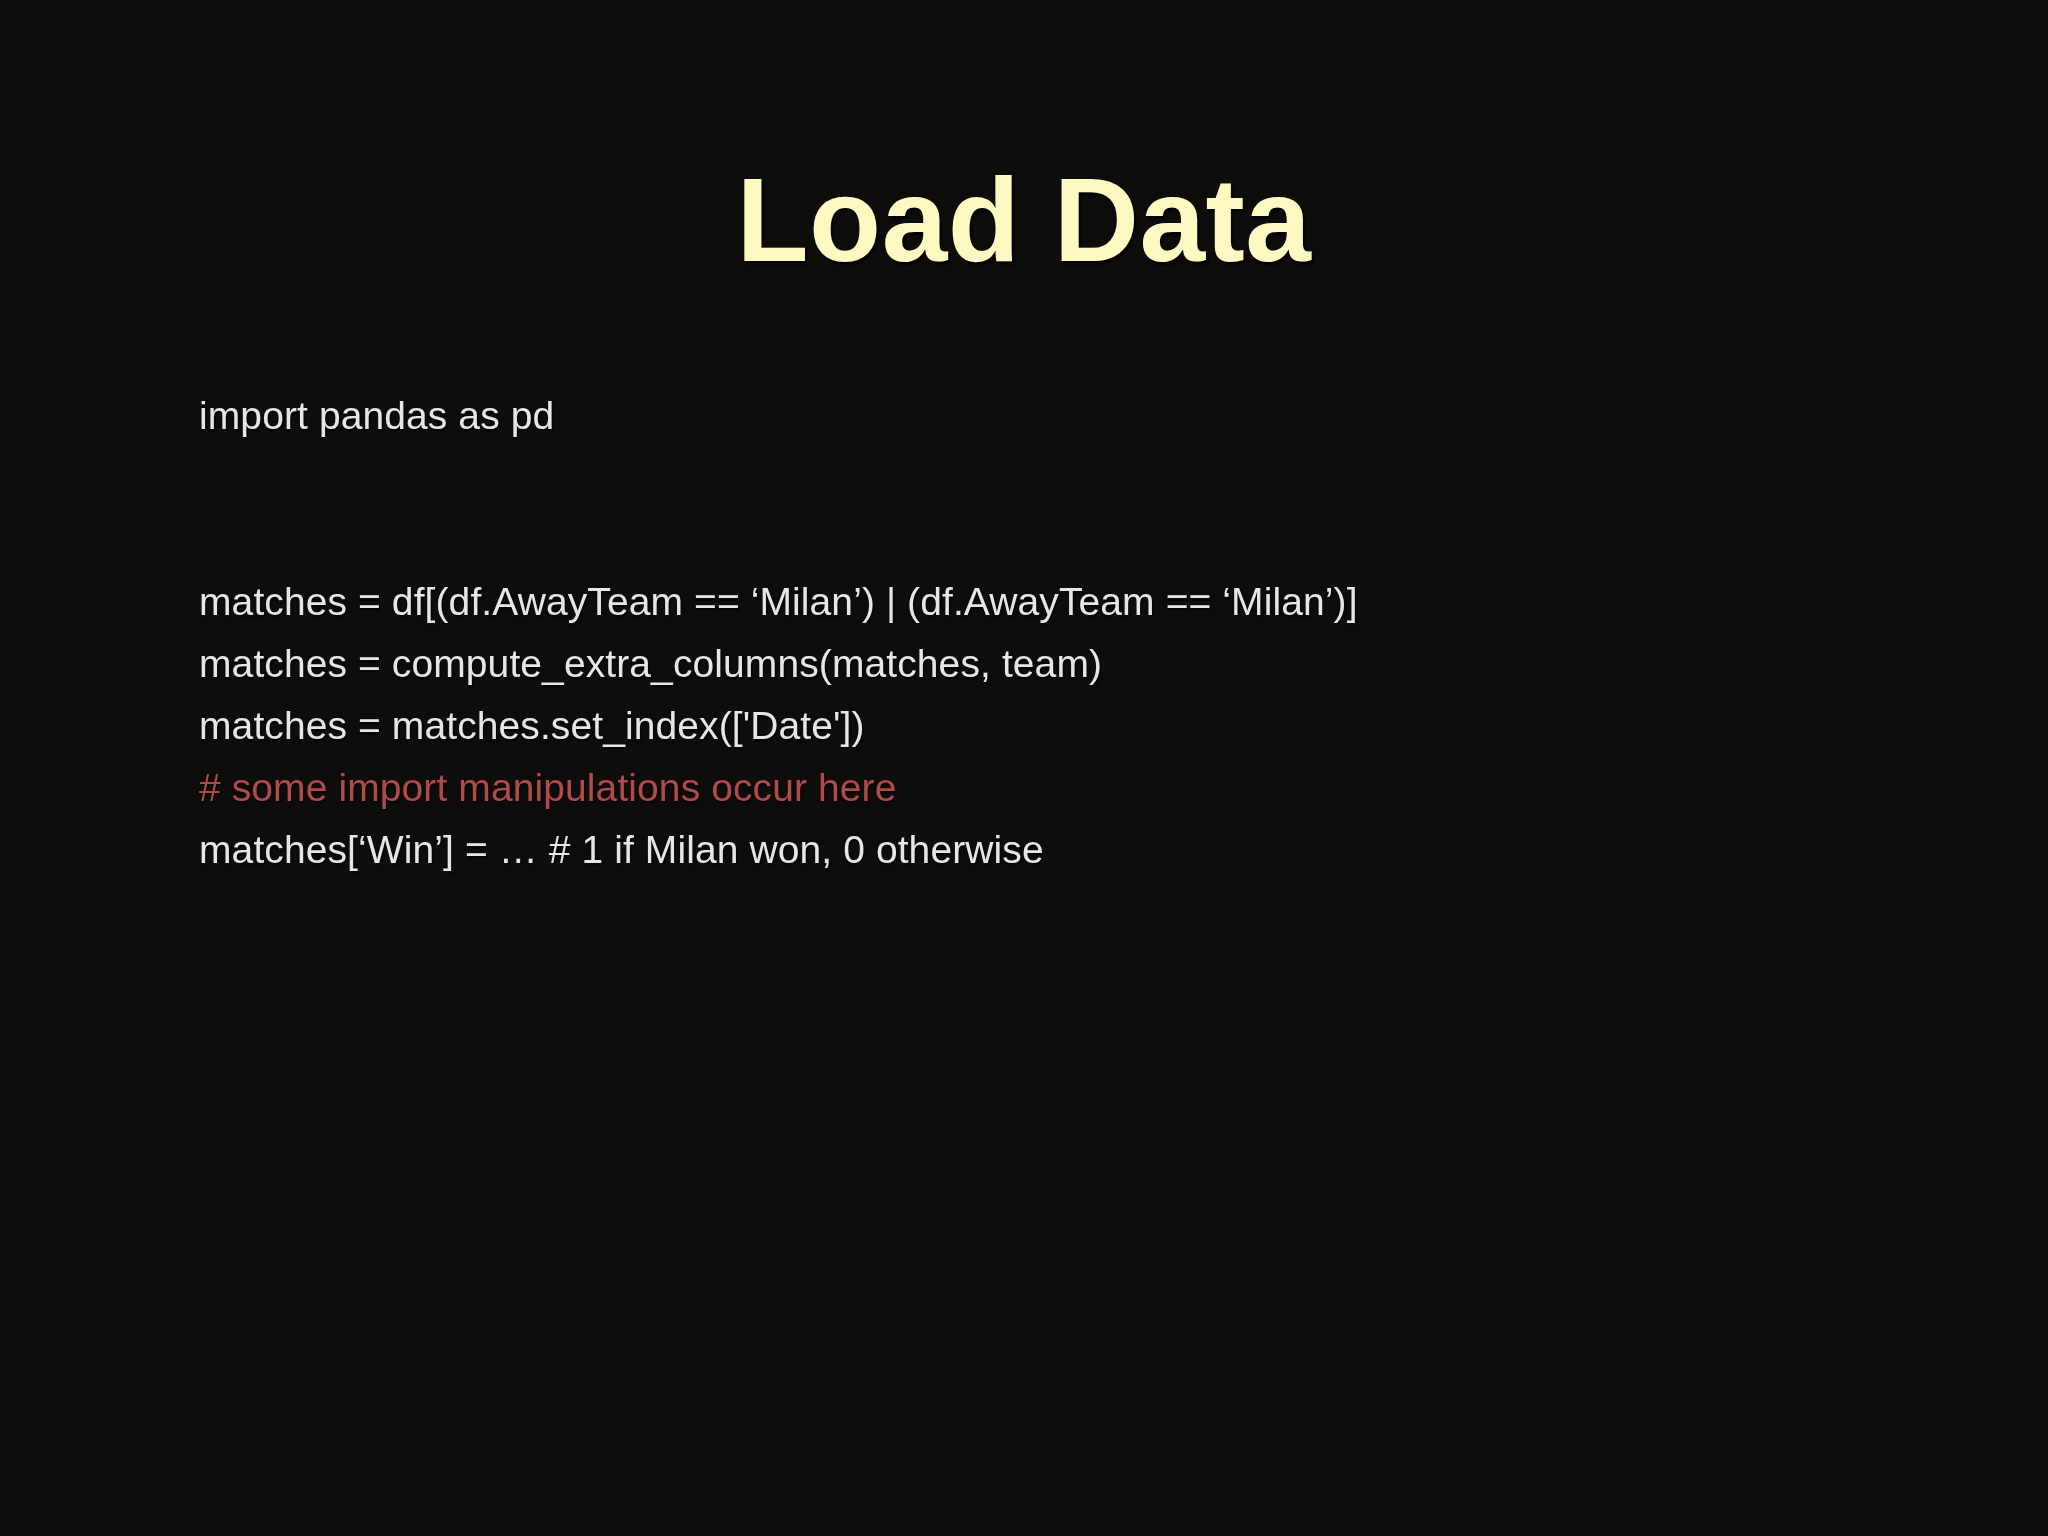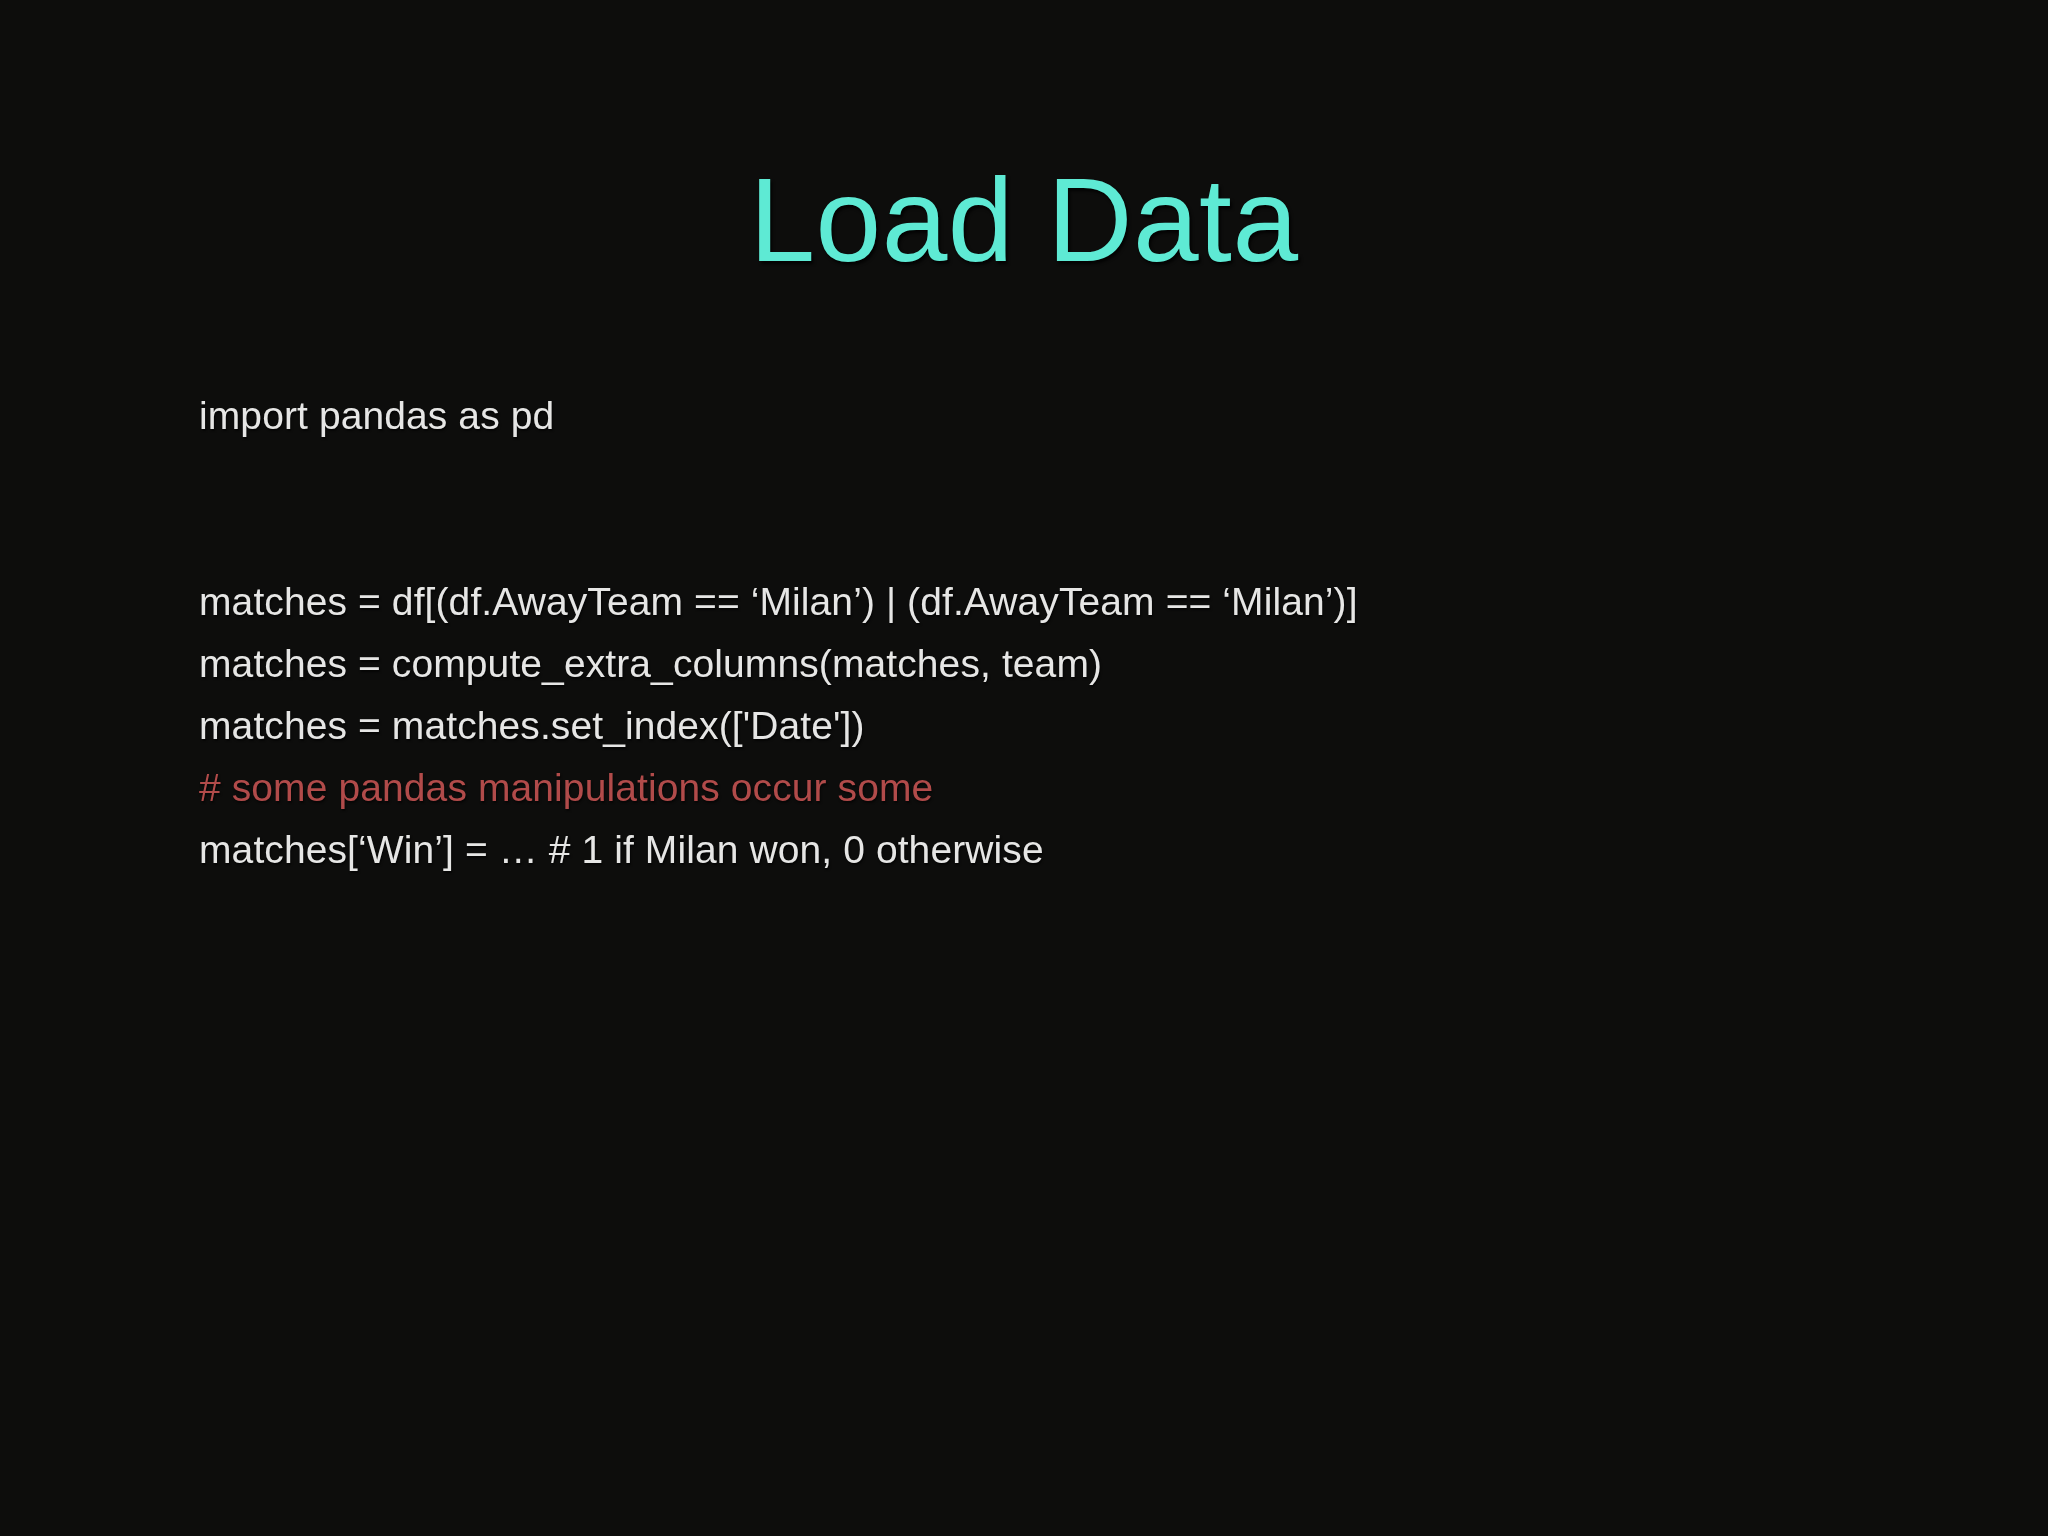--- a/index.html
+++ b/index.html
@@ -23,23 +23,23 @@
     position: absolute;
     left: 0;
     top: 118px;
     width: 2048px;
     text-align: center;
   }
 
   #slide-title {
     display: inline-block;
     font-size: 118px;
-    font-weight: 400;
+    font-weight: 700;
     line-height: 1.06;
-    color: #5eead4;
+    color: #fef9c3;
     letter-spacing: 0.5px;
     text-shadow: 2px 3px 3px rgba(0, 0, 0, 0.75);
     white-space: pre;
     margin-top: 40px;
   }
 
   
   #code-block {
     position: absolute;
     left: 199px;
@@ -77,17 +77,17 @@
     <h1 id="slide-title">Load Data</h1>
   </div>
 
   <div id="code-block">
     <div class="code-line">import pandas as pd</div>
     <div class="code-line blank"> </div>
     <div class="code-line blank"> </div>
     <div class="code-line">matches = df[(df.AwayTeam == ‘Milan’) | (df.AwayTeam == ‘Milan’)]</div>
     <div class="code-line">matches = compute_extra_columns(matches, team)</div>
     <div class="code-line">matches = matches.set_index(['Date'])</div>
-    <div class="code-line comment"># some pandas manipulations occur some</div>
+    <div class="code-line comment"># some import manipulations occur here</div>
     <div class="code-line">matches[‘Win’] = … # 1 if Milan won, 0 otherwise</div>
   </div>
 
 </div>
 
 </body></html>

